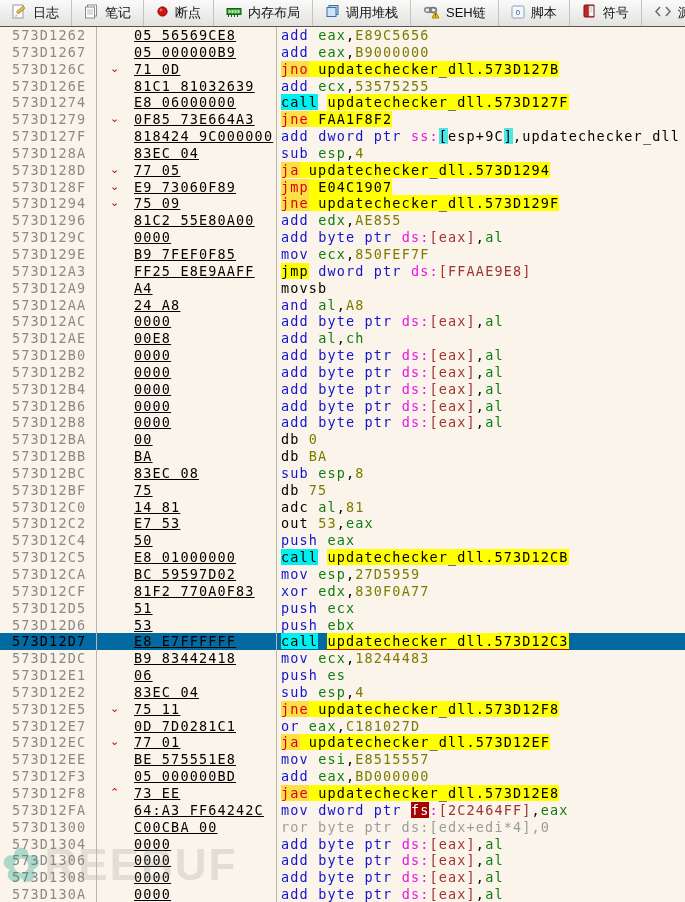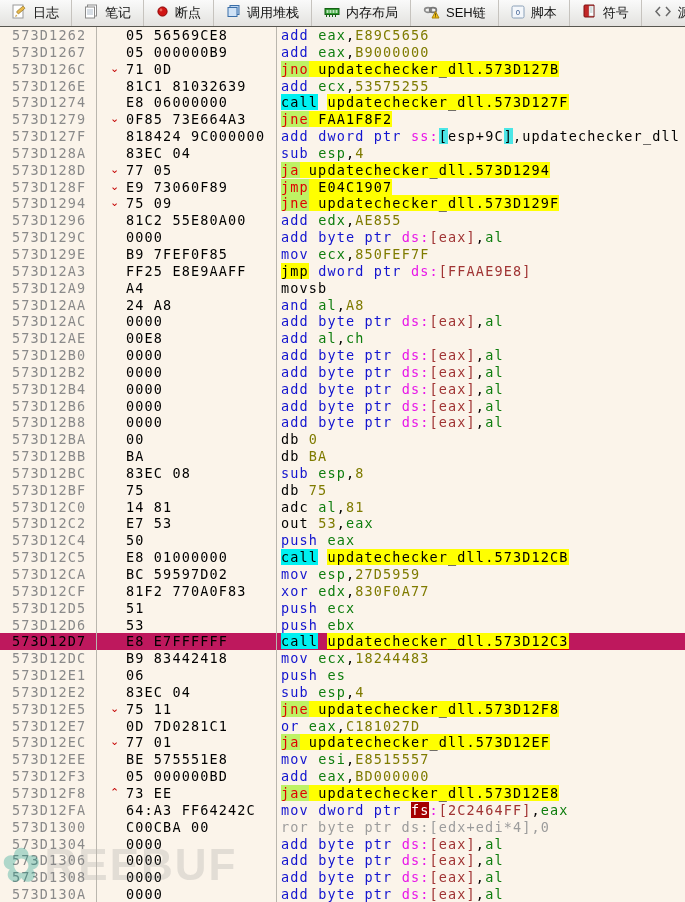--- a/index.html
+++ b/index.html
@@ -39,44 +39,44 @@
   }
   .vsep{position:absolute;top:27px;bottom:0;width:1px;background:#bab6ae;z-index:6;}
   #vsep1{left:96px;}
   #vsep2{left:276px;}
   .row{
     position:relative;
     height:16.85px;line-height:16.85px;
     white-space:nowrap;
     display:flex;
   }
-  .row.sel{background:#be185d;}
+  .row.sel{background:#0369a1;}
   .addr{
     flex:none;width:96px;padding-left:12px;box-sizing:border-box;
     color:#8a8a8a;overflow:hidden;
   }
   .row.sel .addr{color:#000;}
   .bytes{
-    flex:none;width:180px;padding-left:30px;box-sizing:border-box;
-    color:#000;position:relative;overflow:hidden;
+    flex:none;width:180px;padding-left:38px;box-sizing:border-box;
+    color:#000;position:relative;overflow:hidden;text-decoration:underline;
   }
   .jarrow{
     position:absolute;left:14px;top:0;
     font-size:11px;color:#c40000;
     font-family:"DejaVu Sans", sans-serif;
   }
   .ins{flex:1;padding-left:5px;overflow:hidden;}
   
   .t-mn  {color:#1314cf;}
   .t-k   {color:#000;}
   .t-reg {color:#0e7d0e;}
   .t-num {color:#7f7b00;}
   .t-seg {color:#e817e8;}
   .t-mem {color:#a03434;}
-  .t-jcc {color:#e00000;background:#bef264;}
+  .t-jcc {color:#e00000;background:#fde047;}
   .t-jmpy{color:#000;background:#ffff00;}
   .t-y   {color:#000;background:#ffff00;text-align:right;}
   .t-yu  {color:#000;background:#ffff00;border-bottom:2px solid #e00000;margin-top:48px;}
   .t-call{color:#000;background:#00f0f0;}
   .t-bkt {color:#000;background:#4ce6e6;}
   .t-fs  {color:#fff;background:#a40000;}
   .t-gray{color:#9c9c9c;}
   
   #watermark{
     position:absolute;left:2px;top:838px;
@@ -120,45 +120,45 @@
       <span>
         <svg width="13" height="13" viewBox="0 0 13 13">
             <circle cx="6.5" cy="6.5" r="4.6" fill="#d01515" stroke="#8e0000"></circle>
             <circle cx="5" cy="5" r="1.4" fill="#f07a6a" opacity="0.8"></circle>
           </svg>
       </span>
       <span>断点</span>
     </div>
     <div class="tab">
       <span>
-        <svg width="15" height="15" viewBox="0 0 15 15">
-            <rect x="4" y="1.5" width="9" height="9" fill="#bcd6f2" stroke="#3a6ea8"></rect>
-            <rect x="2" y="3.5" width="9" height="9" fill="#cfe2f6" stroke="#3a6ea8"></rect>
-          </svg>
-      </span>
-      <span>调用堆栈</span>
-    </div>
-    <div class="tab">
-      <span>
         <svg width="16" height="14" viewBox="0 0 16 14">
             <rect x="1" y="3.5" width="14" height="6" fill="#2c9b2c" stroke="#156015"></rect>
             <rect x="2.5" y="5" width="2" height="3" fill="#bfe6bf"></rect>
             <rect x="5.5" y="5" width="2" height="3" fill="#bfe6bf"></rect>
             <rect x="8.5" y="5" width="2" height="3" fill="#bfe6bf"></rect>
             <rect x="11.5" y="5" width="2" height="3" fill="#bfe6bf"></rect>
             <line x1="2.5" y1="10" x2="2.5" y2="12" stroke="#156015"></line>
             <line x1="5.5" y1="10" x2="5.5" y2="12" stroke="#156015"></line>
             <line x1="8.5" y1="10" x2="8.5" y2="12" stroke="#156015"></line>
             <line x1="11.5" y1="10" x2="11.5" y2="12" stroke="#156015"></line>
           </svg>
       </span>
       <span>内存布局</span>
     </div>
     <div class="tab">
       <span>
+        <svg width="15" height="15" viewBox="0 0 15 15">
+            <rect x="4" y="1.5" width="9" height="9" fill="#bcd6f2" stroke="#3a6ea8"></rect>
+            <rect x="2" y="3.5" width="9" height="9" fill="#cfe2f6" stroke="#3a6ea8"></rect>
+          </svg>
+      </span>
+      <span>调用堆栈</span>
+    </div>
+    <div class="tab">
+      <span>
         <svg width="17" height="14" viewBox="0 0 17 14">
             <ellipse cx="5" cy="5" rx="3.4" ry="2.4" fill="none" stroke="#8a8a8a" stroke-width="1.6"></ellipse>
             <ellipse cx="10" cy="5" rx="3.4" ry="2.4" fill="none" stroke="#777" stroke-width="1.6"></ellipse>
             <path d="M9 13 L12.5 6.5 L16 13 Z" fill="#f6c21a" stroke="#a8820a"></path>
             <rect x="12.1" y="8.4" width="0.9" height="2.4" fill="#5a4a00"></rect>
             <rect x="12.1" y="11.3" width="0.9" height="0.9" fill="#5a4a00"></rect>
           </svg>
       </span>
       <span>SEH链</span>
     </div>

